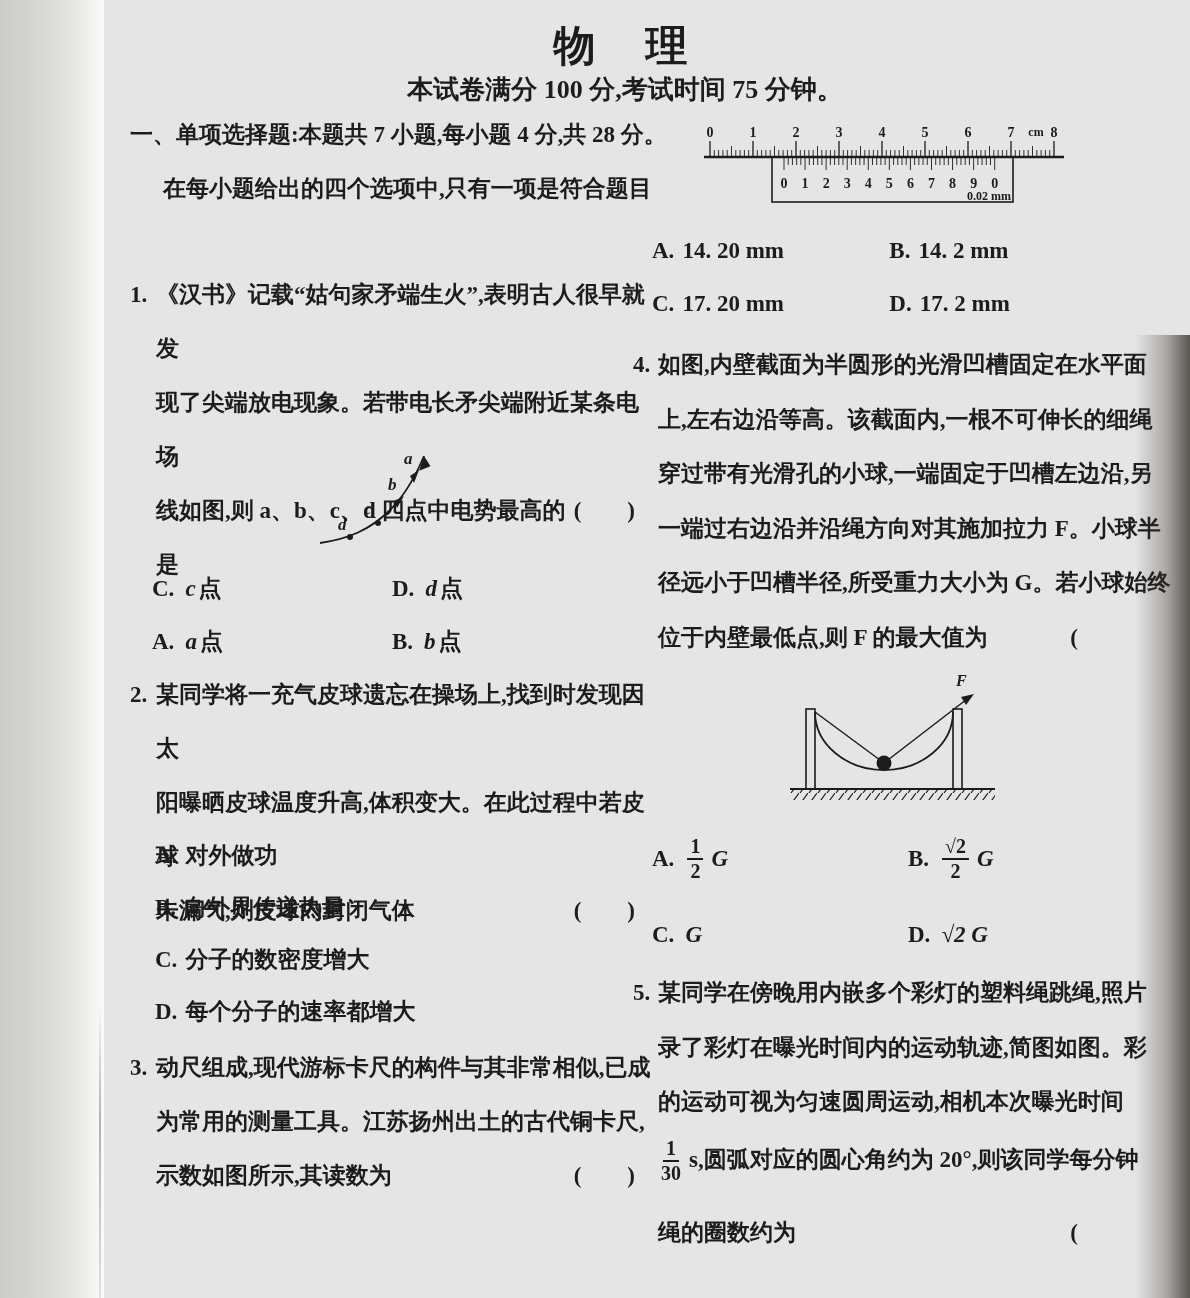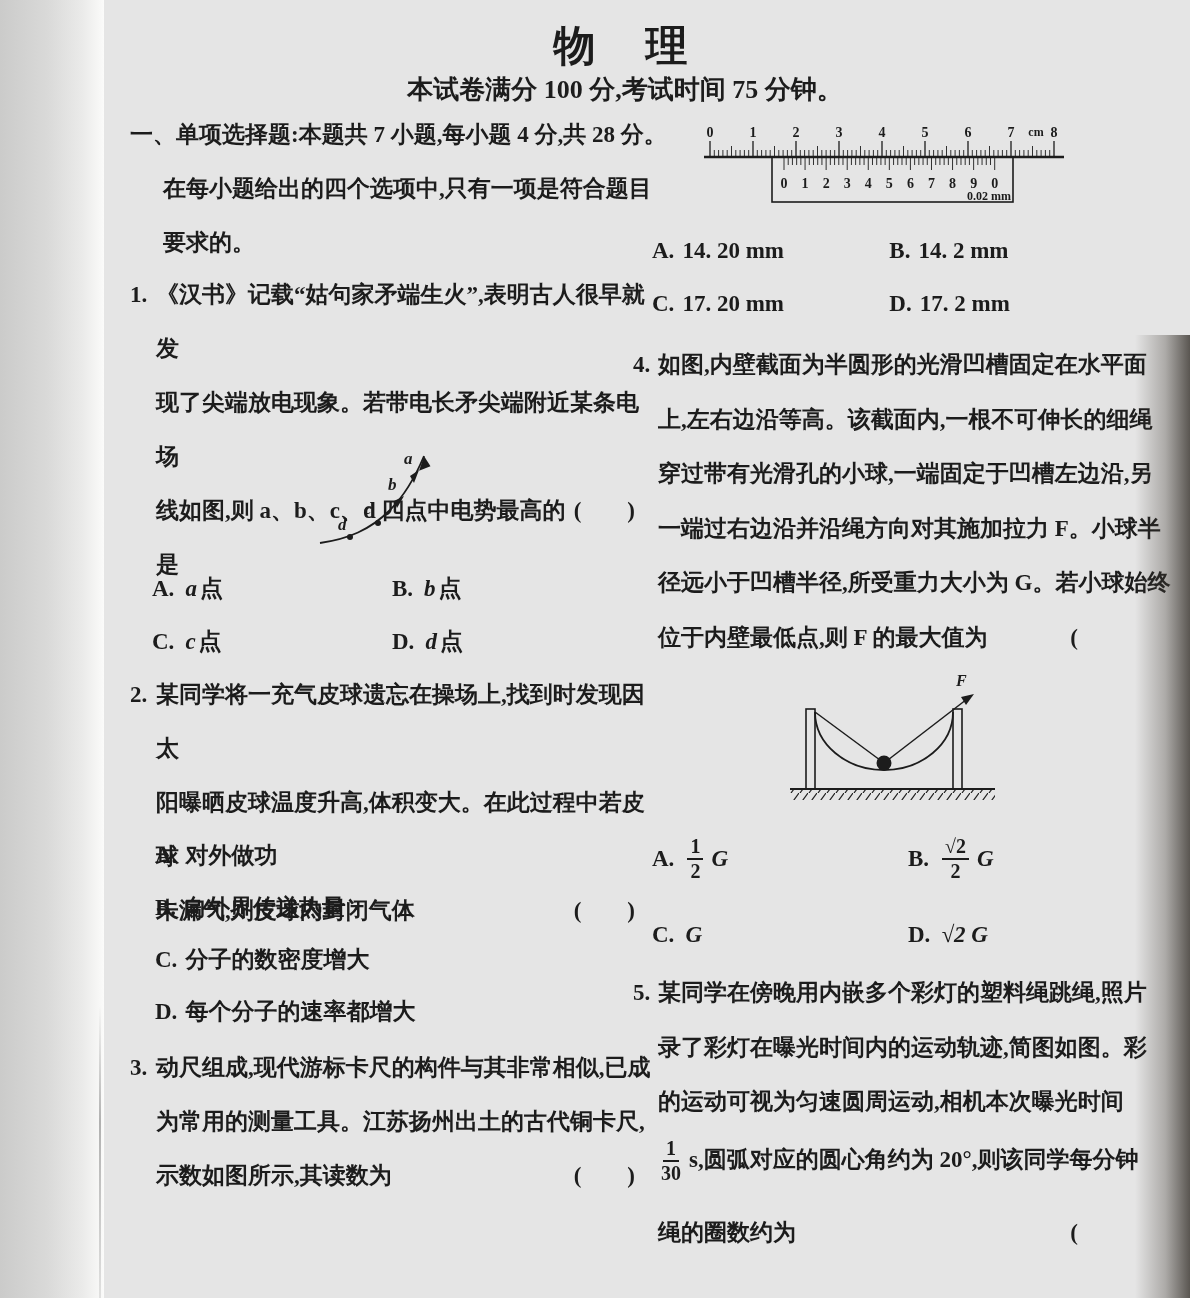--- a/index.html
+++ b/index.html
@@ -43,21 +43,20 @@
 <div class="page">
   <div class="scan-left"></div>
   <div class="crease"></div>
 
   <div class="title">物　理</div>
   <div class="subtitle">本试卷满分 100 分,考试时间 75 分钟。</div>
 
   <div class="blk hang" style="left:130px;top:108px;width:505px;">
     <div class="h-first">一、单项选择题:本题共 7 小题,每小题 4 分,共 28 分。</div>
     <div>在每小题给出的四个选项中,只有一项是符合题目</div>
-    <div>要求的。</div>
   </div>
 
   <div class="blk q" style="left:130px;top:268px;width:505px;">
     <span class="qnum">1.</span>
     <div>《汉书》记载“姑句家矛端生火”,表明古人很早就发</div>
     <div>现了尖端放电现象。若带电长矛尖端附近某条电场</div>
     <div class="spread lc">
       <span>线如图,则 a、b、c、d 四点中电势最高的是</span>
       <span>(　　)</span>
     </div>
@@ -73,26 +72,26 @@
       <polygon points="119,32 110,38 114,45" fill="#1c1c1c"></polygon>
       <text x="104" y="26" font-size="17" class="itxt">a</text>
       <text x="88" y="52" font-size="17" class="itxt">b</text>
       <text x="64" y="76" font-size="17" class="itxt">c</text>
       <text x="38" y="92" font-size="17" class="itxt">d</text>
     </svg>
   </div>
 
   <div class="blk" style="left:152px;top:562px;width:480px;">
     <div class="optrow">
+      <div class="opt"><span class="olabel">C.</span><span class="var">c</span><span>点</span></div>
+      <div class="opt"><span class="olabel">D.</span><span class="var">d</span><span>点</span></div>
+    </div>
+    <div class="optrow">
       <div class="opt"><span class="olabel">A.</span><span class="var">a</span><span>点</span></div>
       <div class="opt"><span class="olabel">B.</span><span class="var">b</span><span>点</span></div>
-    </div>
-    <div class="optrow">
-      <div class="opt"><span class="olabel">C.</span><span class="var">c</span><span>点</span></div>
-      <div class="opt"><span class="olabel">D.</span><span class="var">d</span><span>点</span></div>
     </div>
   </div>
 
   <div class="blk q" style="left:130px;top:668px;width:505px;">
     <span class="qnum">2.</span>
     <div>某同学将一充气皮球遗忘在操场上,找到时发现因太</div>
     <div>阳曝晒皮球温度升高,体积变大。在此过程中若皮球</div>
     <div class="spread lc">
       <span>未漏气,则皮球内封闭气体</span>
       <span>(　　)</span>

